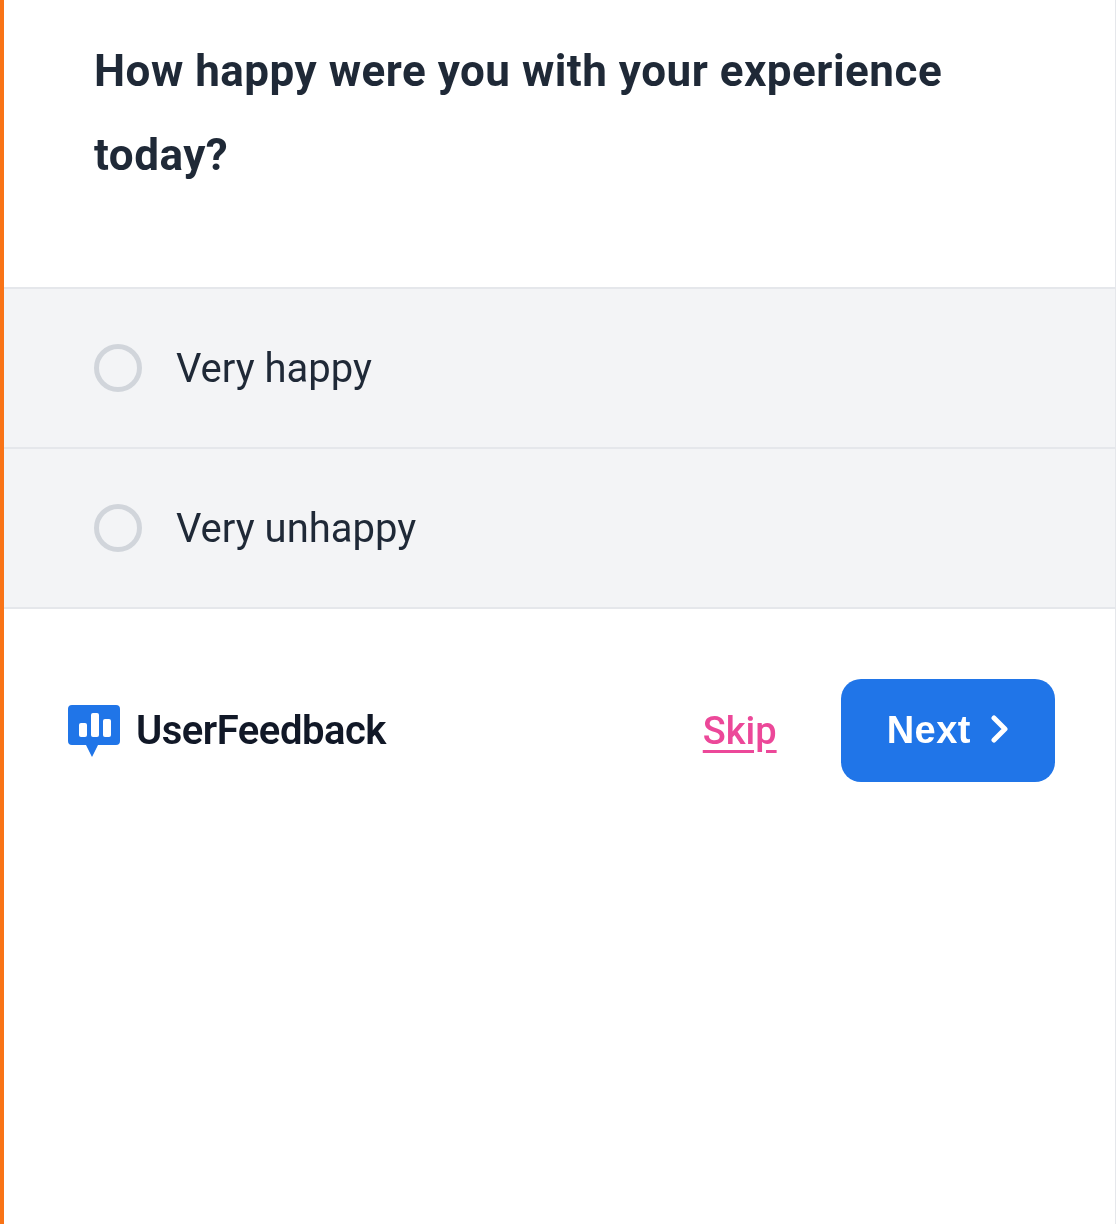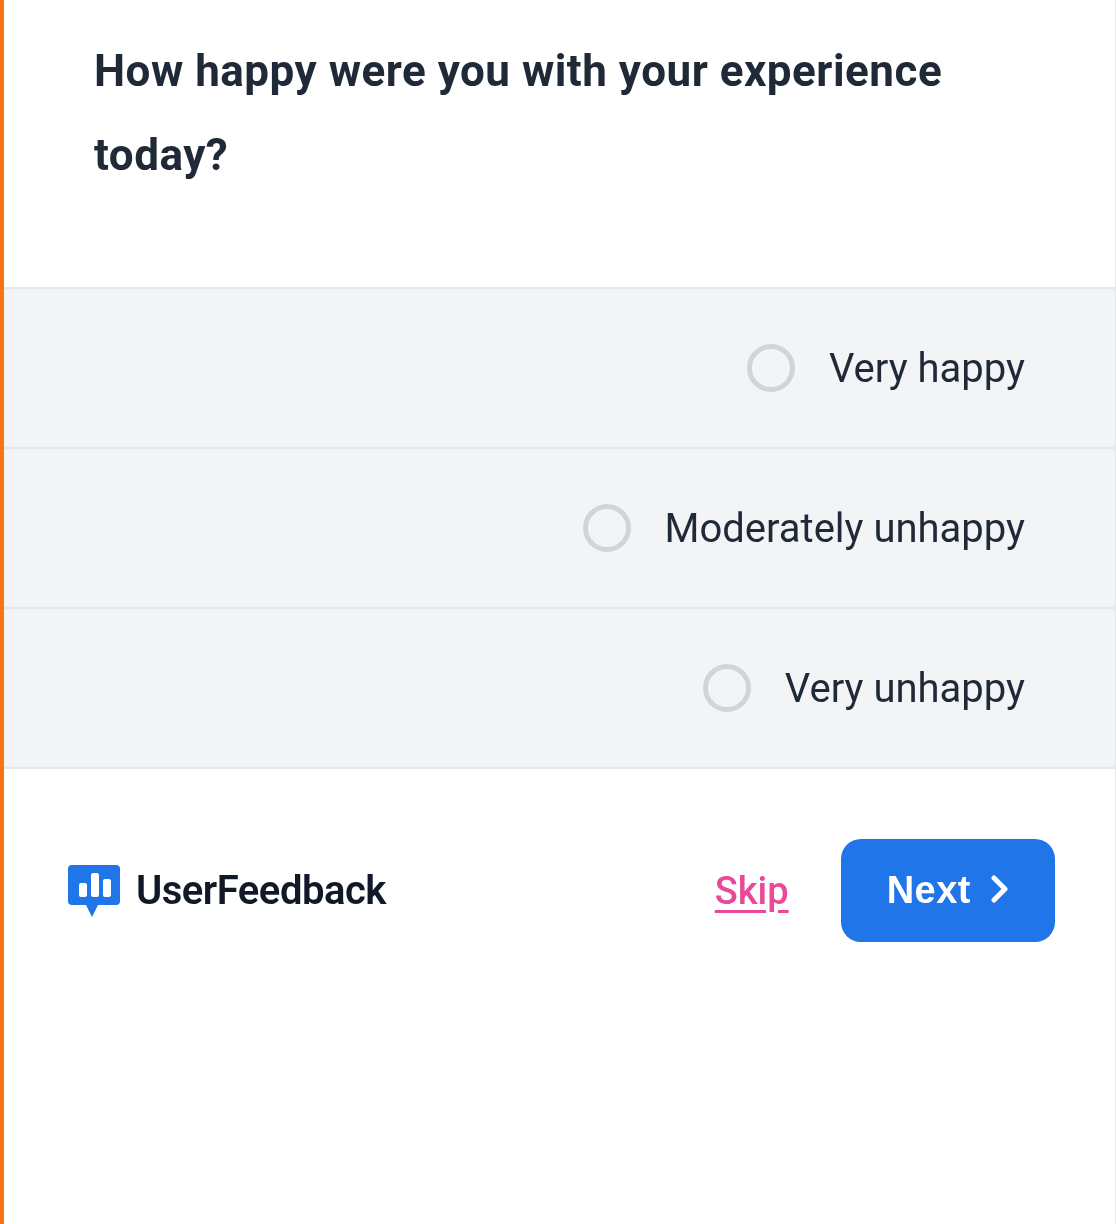--- a/index.html
+++ b/index.html
@@ -34,21 +34,20 @@
       flex-direction: column;
     }
     .option {
       display: flex;
       align-items: center;
       gap: 34px;
       padding: 55px 90px;
       background: #f3f4f6;
       border-top: 2px solid #e5e7eb;
       cursor: pointer;
-      justify-content: flex-end;
     }
     .option:last-child {
       border-bottom: 2px solid #e5e7eb;
     }
     .radio-circle {
       width: 48px;
       height: 48px;
       border: 5px solid #d1d5db;
       border-radius: 50%;
       flex-shrink: 0;
@@ -57,21 +56,21 @@
     .option-label {
       font-size: 40px;
       color: #1f2937;
       font-weight: 400;
     }
     .footer {
       display: flex;
       align-items: center;
       padding: 70px 60px 60px 60px;
       background: #fff;
-      gap: 8px;
+      gap: 20px;
     }
     .brand {
       display: flex;
       align-items: center;
       gap: 8px;
       flex: 1;
     }
     .brand-icon {
       width: 64px;
       height: 64px;
@@ -123,24 +122,20 @@
   </div>
 
   <div class="options">
 
     <label class="option">
       <span class="radio-circle"></span>
       <span class="option-label">Very happy</span>
     </label>
 
 
-    <label class="option">
-      <span class="radio-circle"></span>
-      <span class="option-label">Moderately unhappy</span>
-    </label>
 
     <label class="option">
       <span class="radio-circle"></span>
       <span class="option-label">Very unhappy</span>
     </label>
 
   </div>
 
   <div class="footer">
     <div class="brand">

